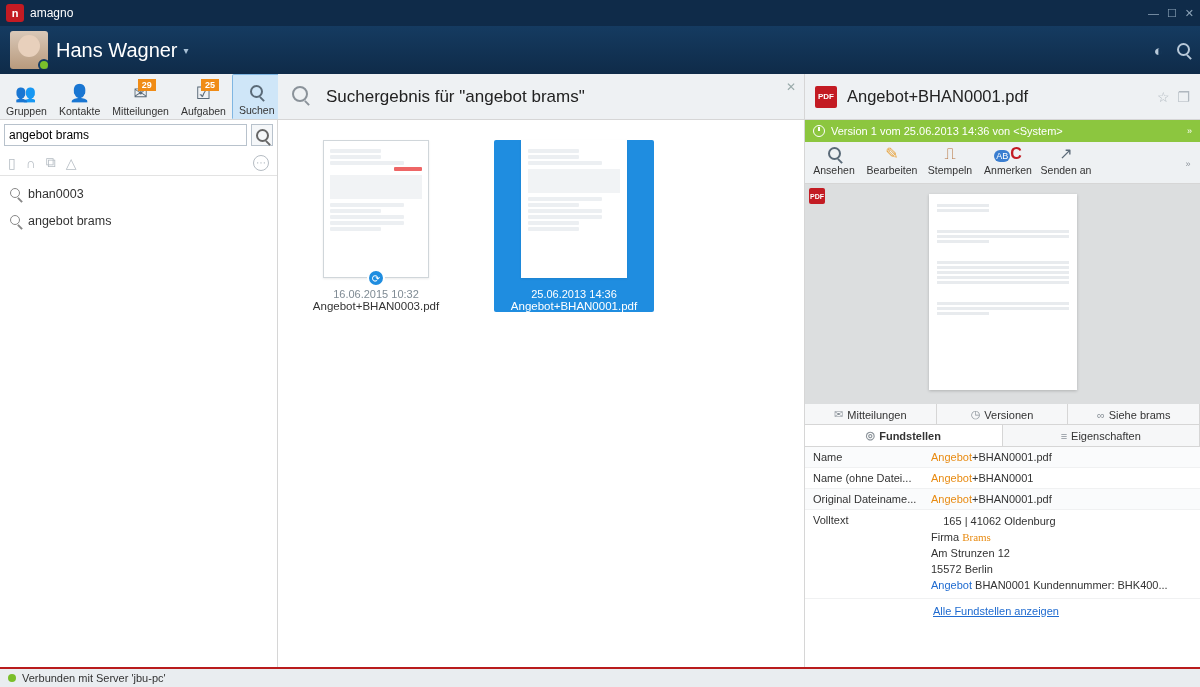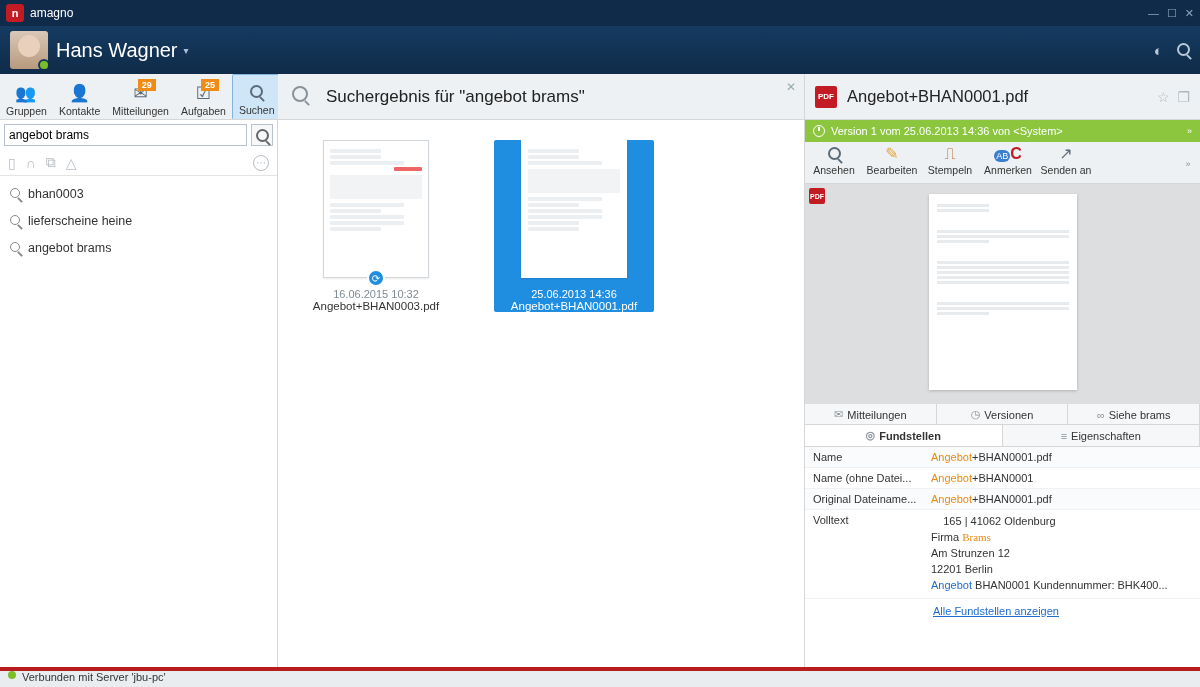--- a/index.html
+++ b/index.html
@@ -101,21 +101,21 @@
 .prow { display:flex; padding:4px 8px; border-bottom:1px solid #f0f1f2; }
 .prow:nth-child(odd){background:#fafbfc;}
 .prow .pk{width:118px;color:#333;white-space:nowrap;overflow:hidden;text-overflow:ellipsis;}
 .prow .pv{flex:1;color:#333;}
 .pv .hl{color:#e88b12;}
 .vt{line-height:1.45;}
 .vt .hl{color:#e88b12;font-family:Liberation Serif, serif;} .vt .bl{color:#1f6bd0;}
 .alllink{color:#1f6bd0;text-decoration:underline;font-size:11px;padding:6px 0 6px 128px;cursor:pointer;}
 
 
-.status { position:absolute; left:0; right:0; bottom:0; height:20px; background:#e9edf0; border-top:4px solid #b91c1c; display:flex; align-items:flex-start; font-size:11px; color:#333; padding:0 8px; }
+.status { position:absolute; left:0; right:0; bottom:0; height:20px; background:#e9edf0; border-top:2px solid #b91c1c; display:flex; align-items:center; font-size:11px; color:#333; padding:0 8px; }
 .status .dot{width:8px;height:8px;border-radius:50%;background:#7abf2a;margin-right:6px;}
 .arrow{font-size:9px;}
 
 .magnify{display:inline-block;width:13px;height:13px;border:2px solid currentColor;border-radius:50%;position:relative;}
 .magnify::after{content:"";position:absolute;right:-4px;bottom:-4px;width:6px;height:2px;background:currentColor;transform:rotate(45deg);}
 </style>
 </head>
 <body>
 
 <div class="titlebar">
@@ -178,24 +178,20 @@
       <span>∩</span>
       <span>⧉</span>
       <span>△</span>
       <span class="more">⋯</span>
     </div>
 
     <div class="recent">
       <div class="ritem">
         <span class="ricon"><span class="magnify" style="color:#888;width:10px;height:10px;border-width:1.5px;"></span></span>
         <span>bhan0003</span>
-      </div>
-      <div class="ritem">
-        <span class="ricon"><span class="magnify" style="color:#888;width:10px;height:10px;border-width:1.5px;"></span></span>
-        <span>lieferscheine heine</span>
       </div>
       <div class="ritem">
         <span class="ricon"><span class="magnify" style="color:#888;width:10px;height:10px;border-width:1.5px;"></span></span>
         <span>angebot brams</span>
       </div>
     </div>
   </div>
 
   <div class="center">
     <div class="chead">
@@ -325,21 +321,21 @@
       <div class="prow">
         <div class="pk">Original Dateiname...</div>
         <div class="pv"><span class="hl">Angebot</span><span>+BHAN0001.pdf</span></div>
       </div>
       <div class="prow">
         <div class="pk">Volltext</div>
         <div class="pv vt">
           &nbsp;&nbsp;&nbsp;&nbsp;<span>165 | 41062 Oldenburg</span><br>
           <span>Firma </span><span class="hl">Brams</span><br>
           <span>Am Strunzen 12</span><br>
-          <span>12201 Berlin</span><br>
+          <span>15572 Berlin</span><br>
           <span class="bl">Angebot</span><span> BHAN0001 Kundennummer: BHK400</span><span>...</span>
         </div>
       </div>
       <div class="alllink">Alle Fundstellen anzeigen</div>
     </div>
   </div>
 
 </div>
 
 <div class="status">

